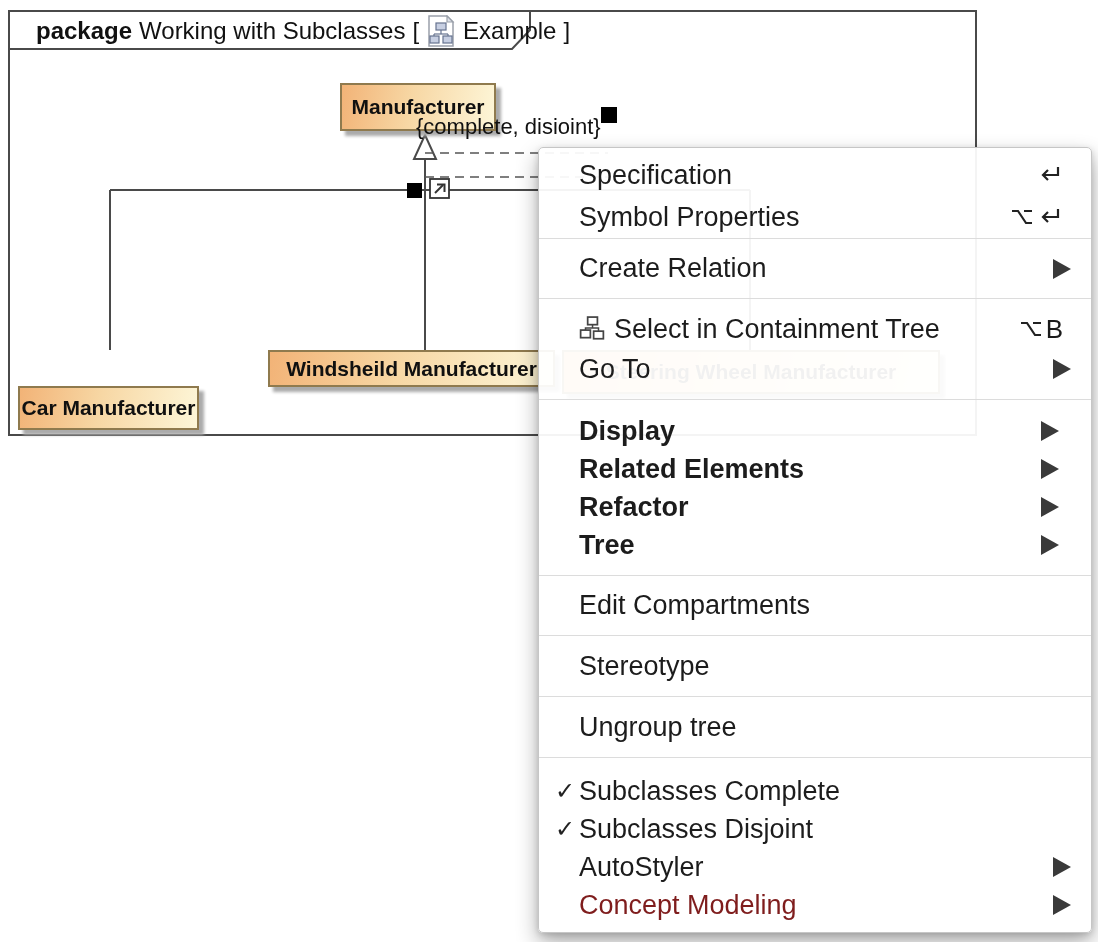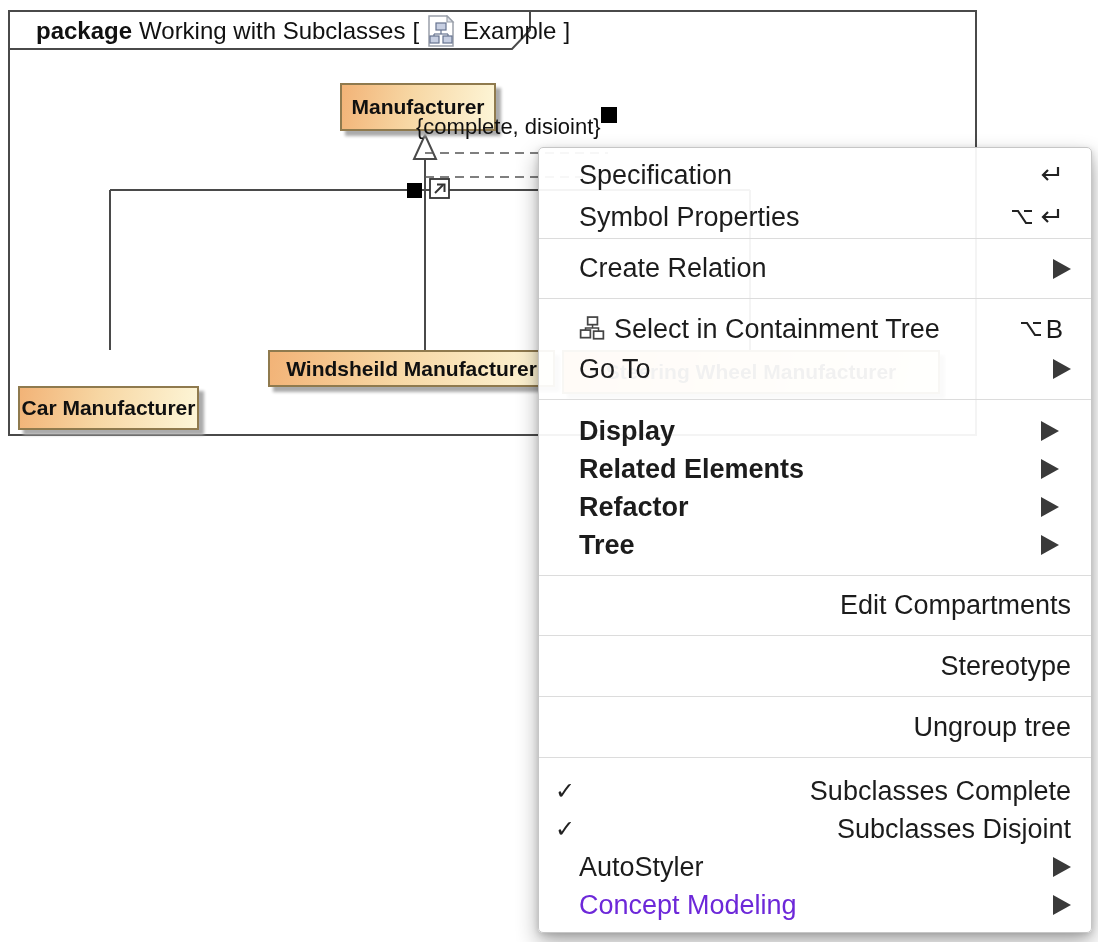--- a/index.html
+++ b/index.html
@@ -40,24 +40,24 @@
   }
   .sep{height:1px;background:#dcdcdc;}
   .sec{box-sizing:border-box;}
   .secA{padding-top:6px;}
   .secC{padding:10px 0;}
   .secD{padding:12px 12px 11px 0;font-weight:bold;}
   .secH{padding:14px 0 10px 0;}
   .mi{
     position:relative;display:flex;align-items:center;
     box-sizing:border-box;padding:0 20px 0 40px;
-    font-size:27px;color:#1c1c1c;white-space:nowrap;justify-content:flex-end;
+    font-size:27px;color:#1c1c1c;white-space:nowrap;
   }
   .h42{height:42px}.h59{height:59px}.h40{height:40px}.h38{height:38px}.h60{height:60px}
-  .mi.disabled{color:#6d28d9;}
+  .mi.disabled{color:#7f1d1d;}
   .check{position:absolute;left:16px;top:50%;transform:translateY(-50%);font-size:24px;color:#222;}
   .mshort{margin-left:auto;display:flex;align-items:center;gap:3px;padding-right:8px;font-size:24px;color:#1a1a1a;}
   .subarrow{
     margin-left:auto;width:0;height:0;
     border-left:18px solid #3a3a3a;border-top:10px solid transparent;border-bottom:10px solid transparent;
   }
   .mi-icon{margin-right:9px;flex:0 0 auto;display:flex;}
 </style>
 </head>
 <body>

